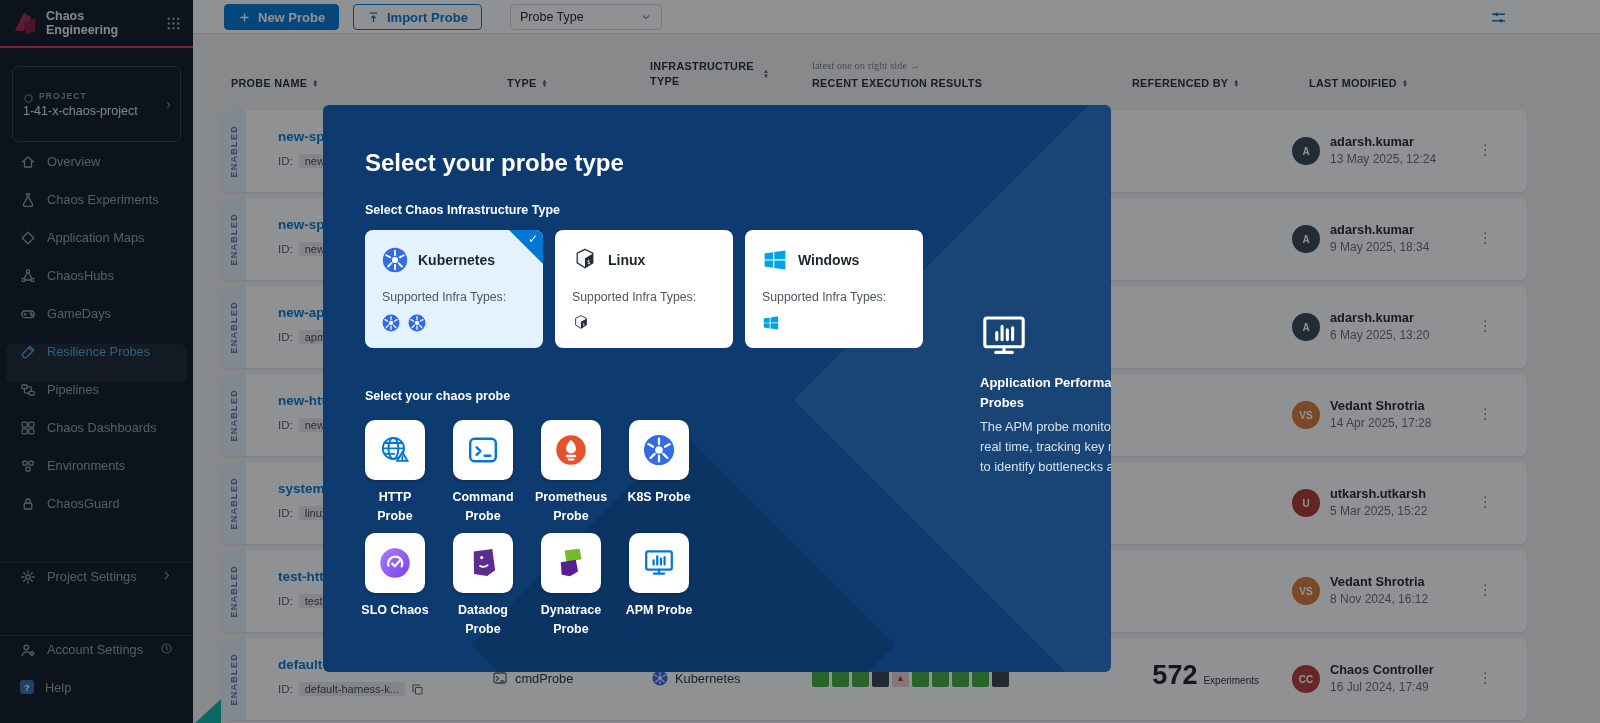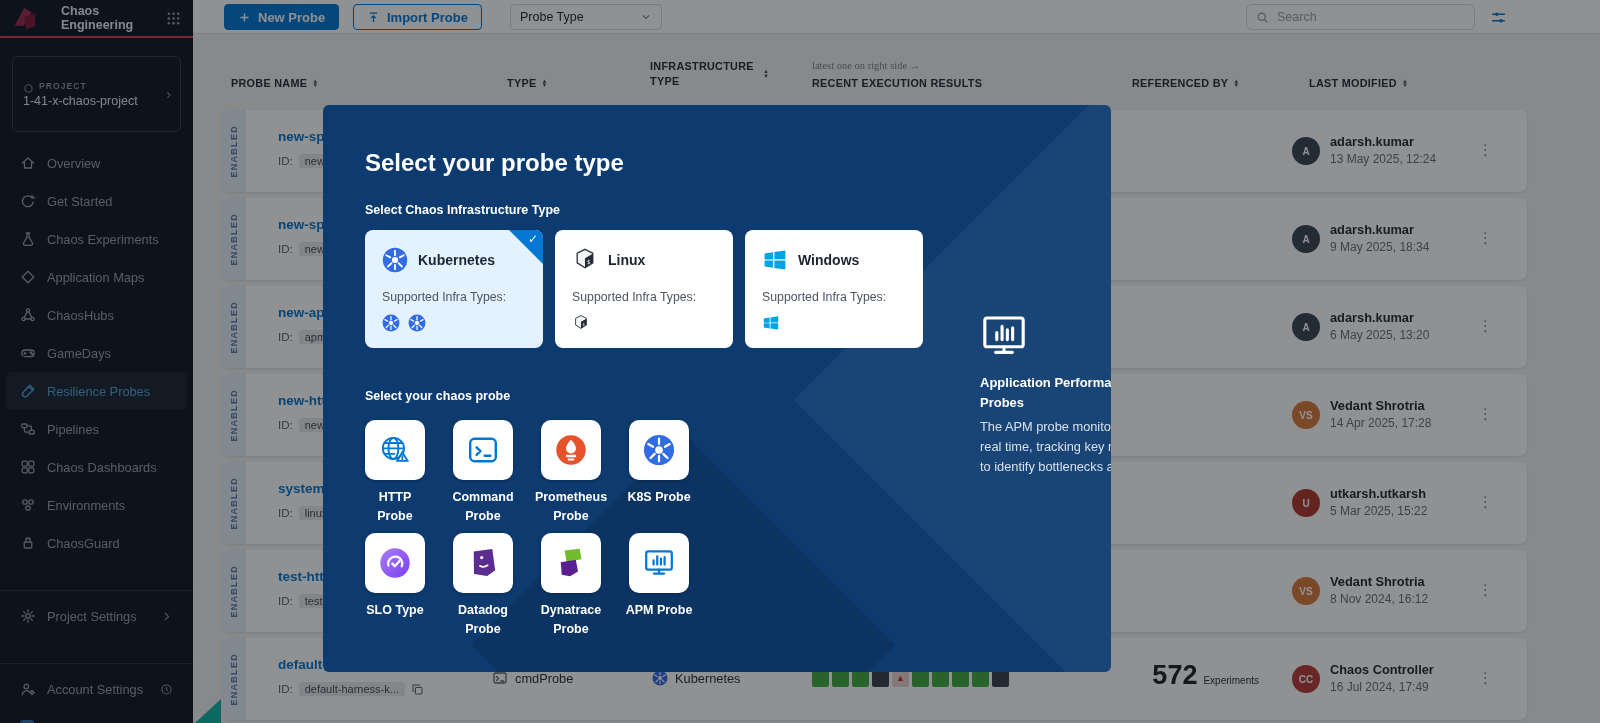--- a/index.html
+++ b/index.html
@@ -2,34 +2,34 @@
 <html><head>
 <meta charset="utf-8">
 <style>
   html,body{margin:0;padding:0;background:#222;}
   *{box-sizing:border-box;}
   .app{position:relative;width:1600px;height:723px;overflow:hidden;background:#eef0f3;
        font-family:"Liberation Sans","DejaVu Sans",sans-serif;}
 
   
   .sidebar{position:absolute;left:0;top:0;bottom:0;width:193px;background:#101a29;z-index:1;}
-  .sb-head{display:flex;align-items:center;gap:23px;height:36px;padding:0 12px;}
+  .sb-head{display:flex;align-items:center;gap:8px;height:46px;padding:0 12px;}
   .logo{width:26px;height:26px;flex:none;}
   .sb-title{font-size:12.5px;font-weight:bold;color:#e8ebf1;flex:1;}
   .grid-ic{width:15px;height:15px;color:#98a1af;}
   .sb-redline{height:2px;background:#d9365e;}
   .project-card{position:relative;margin:18px 12px 0;border:1px solid rgba(255,255,255,.16);
       border-radius:6px;padding:23px 10px;cursor:pointer;}
   .pc-top{display:flex;align-items:center;gap:5px;}
   .pc-ic{width:11px;height:11px;color:#8d96a5;}
   .pc-label{font-size:8.5px;font-weight:bold;letter-spacing:1.1px;color:#8d96a5;}
   .pc-name{font-size:12.5px;color:#e3e7ee;margin-top:3px;}
   .pc-chev{position:absolute;right:9px;top:50%;transform:translateY(-50%);color:#8d96a5;font-size:14px;}
   nav{display:block;padding-top:12px;}
-  .nav-item{display:flex;align-items:center;gap:11px;height:38px;padding:0 14px;margin:0 6px;
+  .nav-item{display:flex;gap:11px;height:38px;padding:0 14px;margin:0 6px;
       border-radius:6px;color:#97a0ae;font-size:12.8px;cursor:pointer;}
   .nav-item.active{background:rgba(255,255,255,.06);color:#4fa7d9;}
   .nav-ic{width:16px;height:16px;flex:none;display:inline-flex;}
   .nav-label{white-space:nowrap;}
   .nav-right{margin-left:auto;width:13px;height:13px;color:#8d96a5;display:inline-flex;}
   .sb-div{height:1px;background:rgba(255,255,255,.10);margin:28px 0 6px;}
   .help-badge{width:14px;height:14px;border-radius:3px;background:#2f6fad;color:#fff;font-size:9.5px;
       font-weight:bold;display:inline-flex;align-items:center;justify-content:center;flex:none;}
 
   
@@ -177,28 +177,20 @@
     <span class="nav-ic">
             <svg viewBox="0 0 16 16" width="100%" height="100%" fill="none" stroke="currentColor" stroke-width="1.3" stroke-linecap="round" stroke-linejoin="round">
               <path d="M2.5 8L8 3l5.5 5M4.5 7v6h7V7"></path>
             </svg>
           </span>
     <span class="nav-label">Overview</span>
   </div>
         <div class="nav-item">
     <span class="nav-ic">
             <svg viewBox="0 0 16 16" width="100%" height="100%" fill="none" stroke="currentColor" stroke-width="1.3" stroke-linecap="round" stroke-linejoin="round">
-              <path d="M13.2 9a5.4 5.4 0 11-1.4-4.4M12 2.3l.2 2.5 2.5-.3"></path>
-            </svg>
-          </span>
-    <span class="nav-label">Get Started</span>
-  </div>
-        <div class="nav-item">
-    <span class="nav-ic">
-            <svg viewBox="0 0 16 16" width="100%" height="100%" fill="none" stroke="currentColor" stroke-width="1.3" stroke-linecap="round" stroke-linejoin="round">
               <path d="M6.2 2h3.6M7 2v4.2L3.6 12a1.6 1.6 0 001.4 2.4h6a1.6 1.6 0 001.4-2.4L9 6.2V2"></path>
             </svg>
           </span>
     <span class="nav-label">Chaos Experiments</span>
   </div>
         <div class="nav-item">
     <span class="nav-ic">
             <svg viewBox="0 0 16 16" width="100%" height="100%" fill="none" stroke="currentColor" stroke-width="1.3" stroke-linecap="round" stroke-linejoin="round">
               <path d="M8 2.2l5.8 5.8L8 13.8 2.2 8z"></path>
             </svg>
@@ -335,29 +327,20 @@
         <span>Import Probe</span>
       </div>
       <div class="select">
         <span>Probe Type</span>
         <span class="chev">
           <svg viewBox="0 0 16 16" fill="none" stroke="currentColor" stroke-width="1.5" width="100%" height="100%">
               <path d="M4 6l4 4 4-4"></path>
             </svg>
         </span>
       </div>
-      <div class="searchbox">
-        <span class="sic">
-          <svg viewBox="0 0 16 16" fill="none" stroke="currentColor" stroke-width="1.5" width="100%" height="100%">
-              <circle cx="7" cy="7" r="4.4"></circle>
-              <path d="M10.4 10.4L14 14"></path>
-            </svg>
-        </span>
-        <input placeholder="Search" style="">
-      </div>
       <span class="filter-ic">
         <svg viewBox="0 0 16 16" fill="none" stroke="currentColor" stroke-width="1.5" width="100%" height="100%">
           <path d="M2 5h12M2 11h12"></path>
             <circle cx="6.3" cy="5" r="1.6" fill="currentColor" stroke="none"></circle>
             <circle cx="10.3" cy="11" r="1.6" fill="currentColor" stroke="none"></circle>
         </svg>
       </span>
     </div>
 
     <div class="content">
@@ -729,21 +712,21 @@
                     <stop offset="0" stop-color="#a97df5"></stop>
                     <stop offset="1" stop-color="#7b3ff2"></stop>
                   </linearGradient>
                 </defs>
                 <circle cx="10" cy="10" r="9.2" fill="url(#slog)"></circle>
                 <path d="M5.9 11.6a4.4 4.4 0 118.3.5" stroke="#fff" stroke-width="1.4" fill="none" stroke-linecap="round"></path>
                 <path d="M8.3 10.4l1.6 1.6 2.9-3.2" stroke="#fff" stroke-width="1.4" fill="none" stroke-linecap="round" stroke-linejoin="round"></path>
               </svg>
             </span>
     </div>
-    <div class="tile-label">SLO Type</div>
+    <div class="tile-label">SLO Chaos</div>
   </div>
         <div class="tile-col">
     <div class="tile">
       <span class="tile-ic">
               <svg viewBox="0 0 20 20" width="100%" height="100%">
                 <path d="M4.2 2.8L15.8 1.2l1.8 13.4-5 3.6-8.2-1.4z" fill="#5b2d90"></path>
                 <circle cx="9.2" cy="6.6" r="1" fill="#fff"></circle>
                 <path d="M12.9 11.4c-1.7 1.3-3.6 1.1-4.8.4" stroke="#fff" stroke-width="1.1" fill="none" stroke-linecap="round"></path>
               </svg>
             </span>

